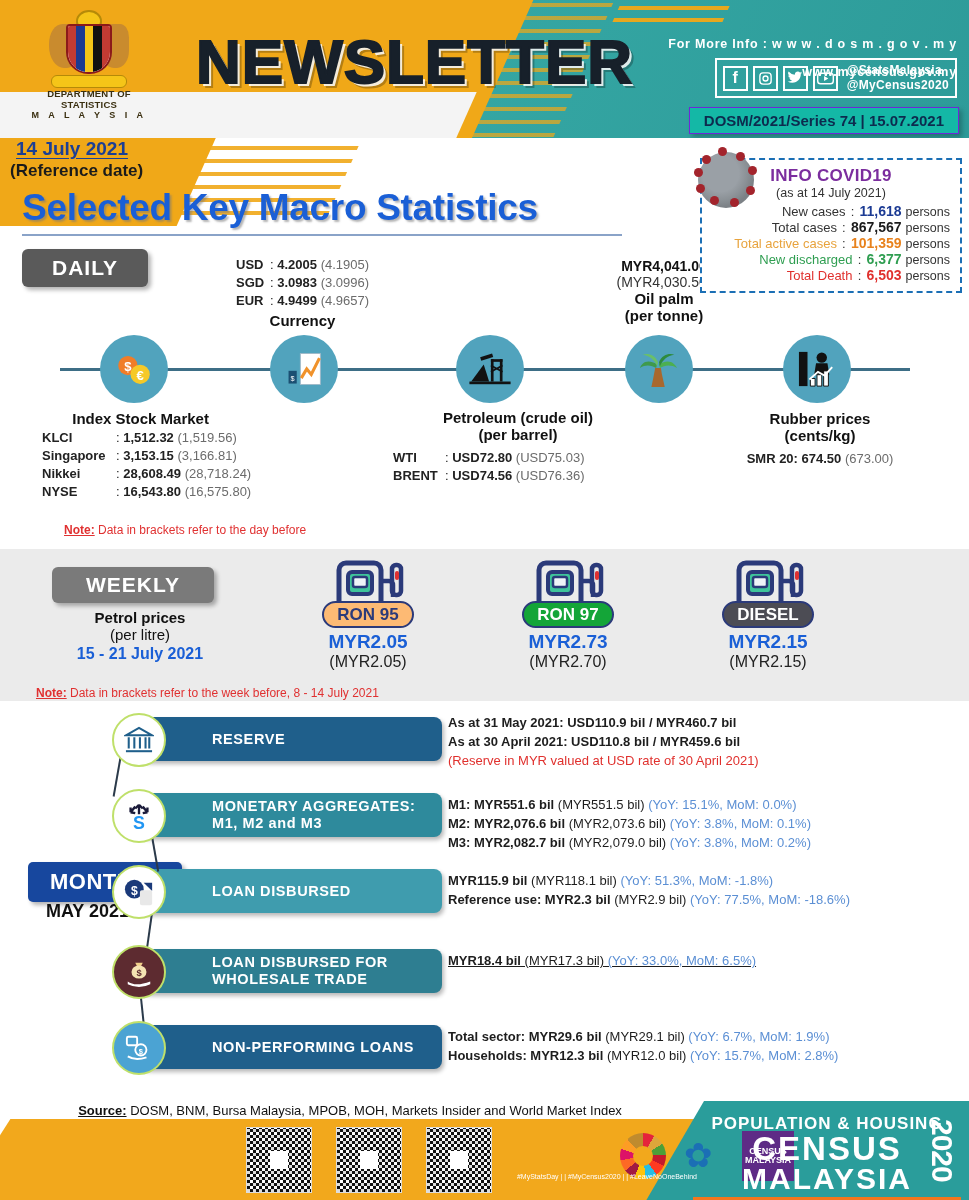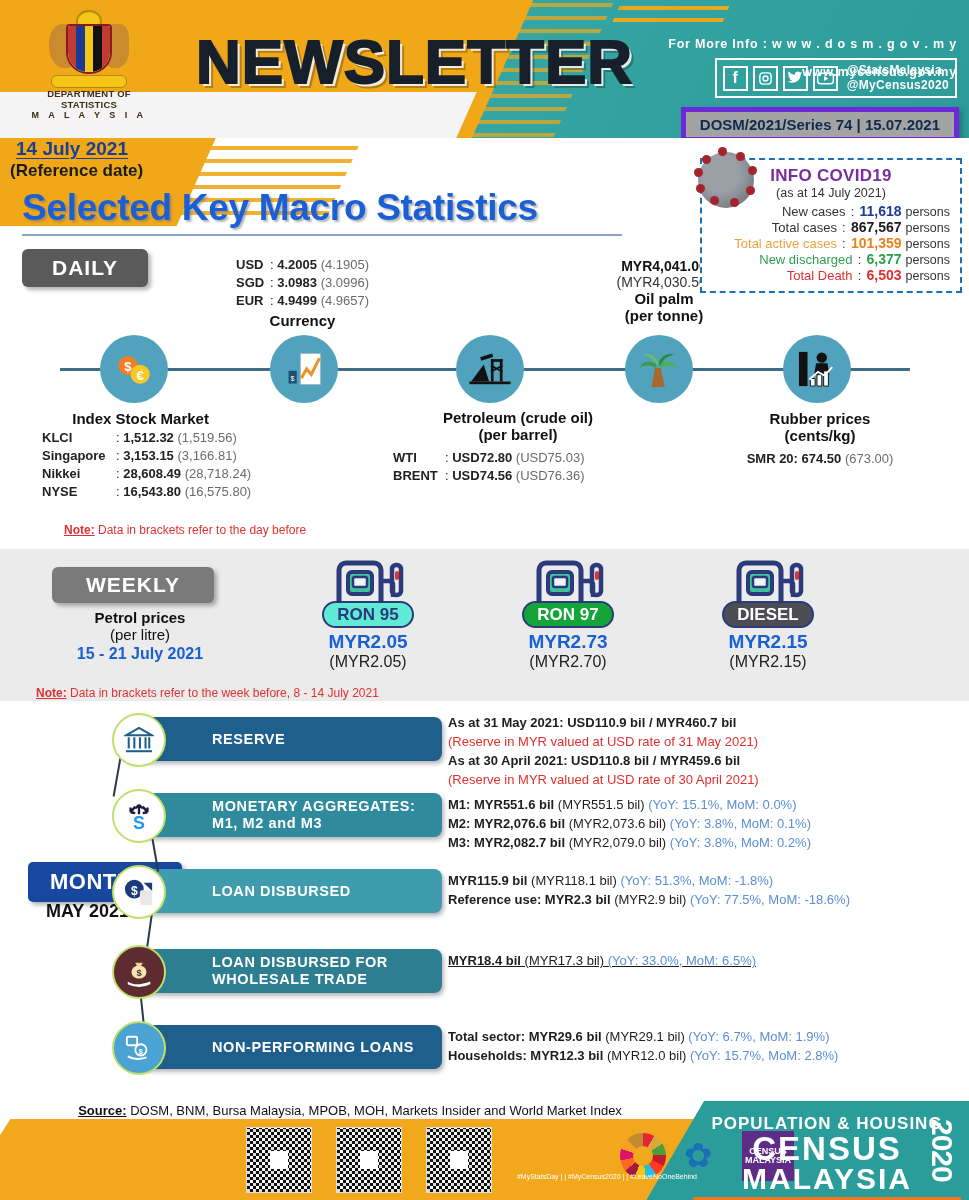--- a/index.html
+++ b/index.html
@@ -102,21 +102,21 @@
     width: 25px; height: 25px; border: 2px solid #ffffff;
     display: flex; align-items: center; justify-content: center;
     color: #ffffff; font: bold 16px "Liberation Sans", sans-serif;
   }
   .social-handles { margin-left: 4px; text-align: left; }
   .social-handles div {
     font: bold 12px "Liberation Sans", sans-serif; color: #ffffff; line-height: 15px; letter-spacing:.3px;
   }
   .series-box {
     position: absolute; right: 10px; top: 107px; z-index: 9;
-    background: #a3a3a3; border: 5px solid #6d28d9;
+    background: #14b8a6; border: 1px solid #6d28d9;
     padding: 4px 14px;
     font: bold 15px "Liberation Sans", sans-serif; color: #0d2b4e;
     box-shadow: 3px 3px 5px rgba(0,0,0,.25);
   }
 
   
   .titlearea { position: relative; width: 969px; height: 105px; background: #fff; overflow:hidden;}
   .title-yellow {
     position: absolute; left: -120px; top: -62px; width: 330px; height: 150px;
     background:#f0a818; transform: skewX(-24deg);
@@ -540,21 +540,21 @@
   <div id="fuel-row">
       <div class="pump" style="left: 320px; top: 10px;">
         <svg class="pump-svg" viewBox="0 0 74 54">
           <rect x="8" y="4" width="42" height="48" rx="7" fill="none" stroke="#2b3a7a" stroke-width="5"></rect>
           <rect x="17" y="13" width="24" height="22" rx="4" fill="#3ec49a" stroke="#2b3a7a" stroke-width="4"></rect>
           <rect x="22" y="18" width="14" height="10" rx="2" fill="#eef4f8" stroke="#2b3a7a" stroke-width="2.5"></rect>
           <path d="M50 22 h8 a4 4 0 0 1 4 4 v12" fill="none" stroke="#2b3a7a" stroke-width="4.5"></path>
           <rect x="61" y="6" width="9" height="30" rx="4" fill="none" stroke="#2b3a7a" stroke-width="4.5"></rect>
           <rect x="64" y="12" width="4" height="9" rx="2" fill="#e03131"></rect>
         </svg>
-        <div class="pump-pill" style="background:#5eead4;color:#2b3a7a">RON 95</div>
+        <div class="pump-pill" style="background:#fdba74;color:#2b3a7a">RON 95</div>
         <div class="pump-price">MYR2.05</div>
         <div class="pump-prev">(MYR2.05)</div>
       </div>
       <div class="pump" style="left: 520px; top: 10px;">
         <svg class="pump-svg" viewBox="0 0 74 54">
           <rect x="8" y="4" width="42" height="48" rx="7" fill="none" stroke="#2b3a7a" stroke-width="5"></rect>
           <rect x="17" y="13" width="24" height="22" rx="4" fill="#3ec49a" stroke="#2b3a7a" stroke-width="4"></rect>
           <rect x="22" y="18" width="14" height="10" rx="2" fill="#eef4f8" stroke="#2b3a7a" stroke-width="2.5"></rect>
           <path d="M50 22 h8 a4 4 0 0 1 4 4 v12" fill="none" stroke="#2b3a7a" stroke-width="4.5"></path>
           <rect x="61" y="6" width="9" height="30" rx="4" fill="none" stroke="#2b3a7a" stroke-width="4.5"></rect>
@@ -591,21 +591,20 @@
         <div class="mcirc" style="background:#ffffff">
           <svg width="30" height="28" viewBox="0 0 32 30" fill="none" stroke="#1f5f8b" stroke-width="2.2">
             <path d="M2 10 L16 2 L30 10 Z"></path>
             <path d="M5 12v12M11 12v12M17 12v12M23 12v12M27 12v12"></path>
             <path d="M2 27h28"></path>
           </svg>
         </div>
       </div>
       <div class="mtext" style="top: 12px;">
         <div><span>As at 31 May 2021: USD110.9 bil / MYR460.7 bil</span></div>
-        <div><span class="red">(Reserve in MYR valued at USD rate of 31 May 2021)</span></div>
         <div><span>As at 30 April 2021: USD110.8 bil / MYR459.6 bil</span></div>
         <div><span class="red">(Reserve in MYR valued at USD rate of 30 April 2021)</span></div>
       </div>
       <div class="mrow" style="top: 92px;">
         <div class="pill" style="background:#2e8a9c">
           <span>MONETARY AGGREGATES:<br>M1, M2 and M3</span>
         </div>
         <div class="mcirc" style="background:#ffffff">
           <svg width="30" height="30" viewBox="0 0 32 32">
             <path d="M16 4 L16 14 M16 4 l-4 4 M16 4 l4 4" stroke="#1b1b3a" stroke-width="2.5" fill="none"></path>

